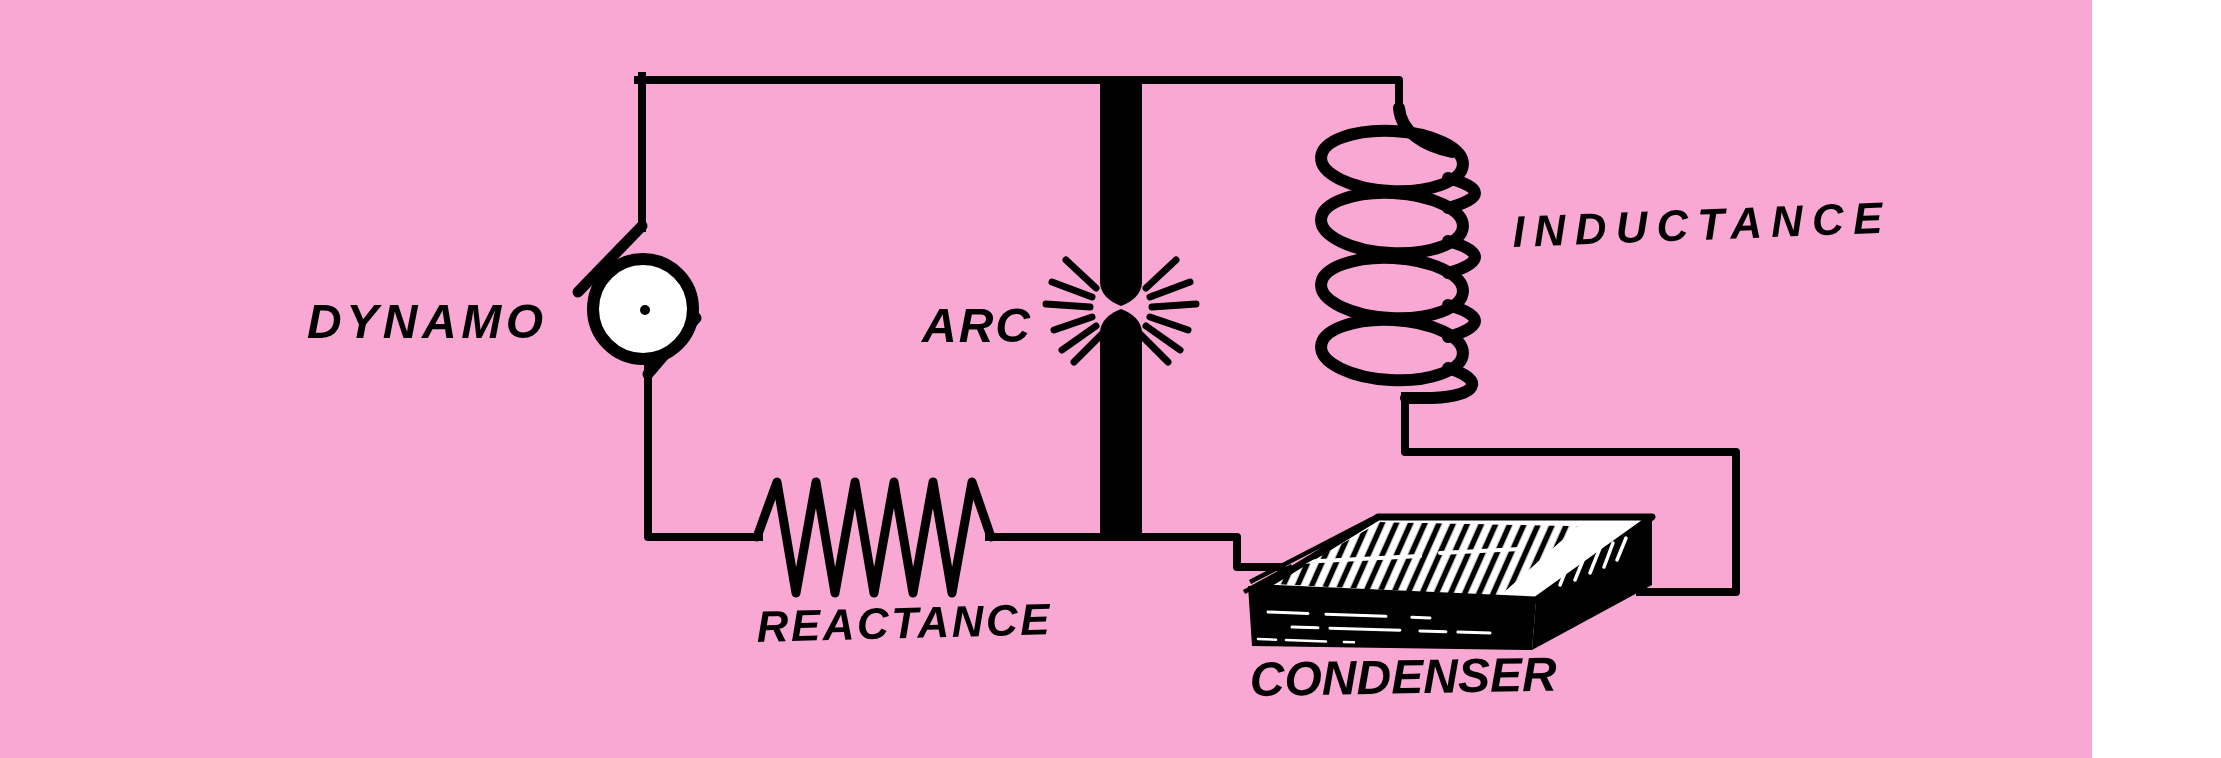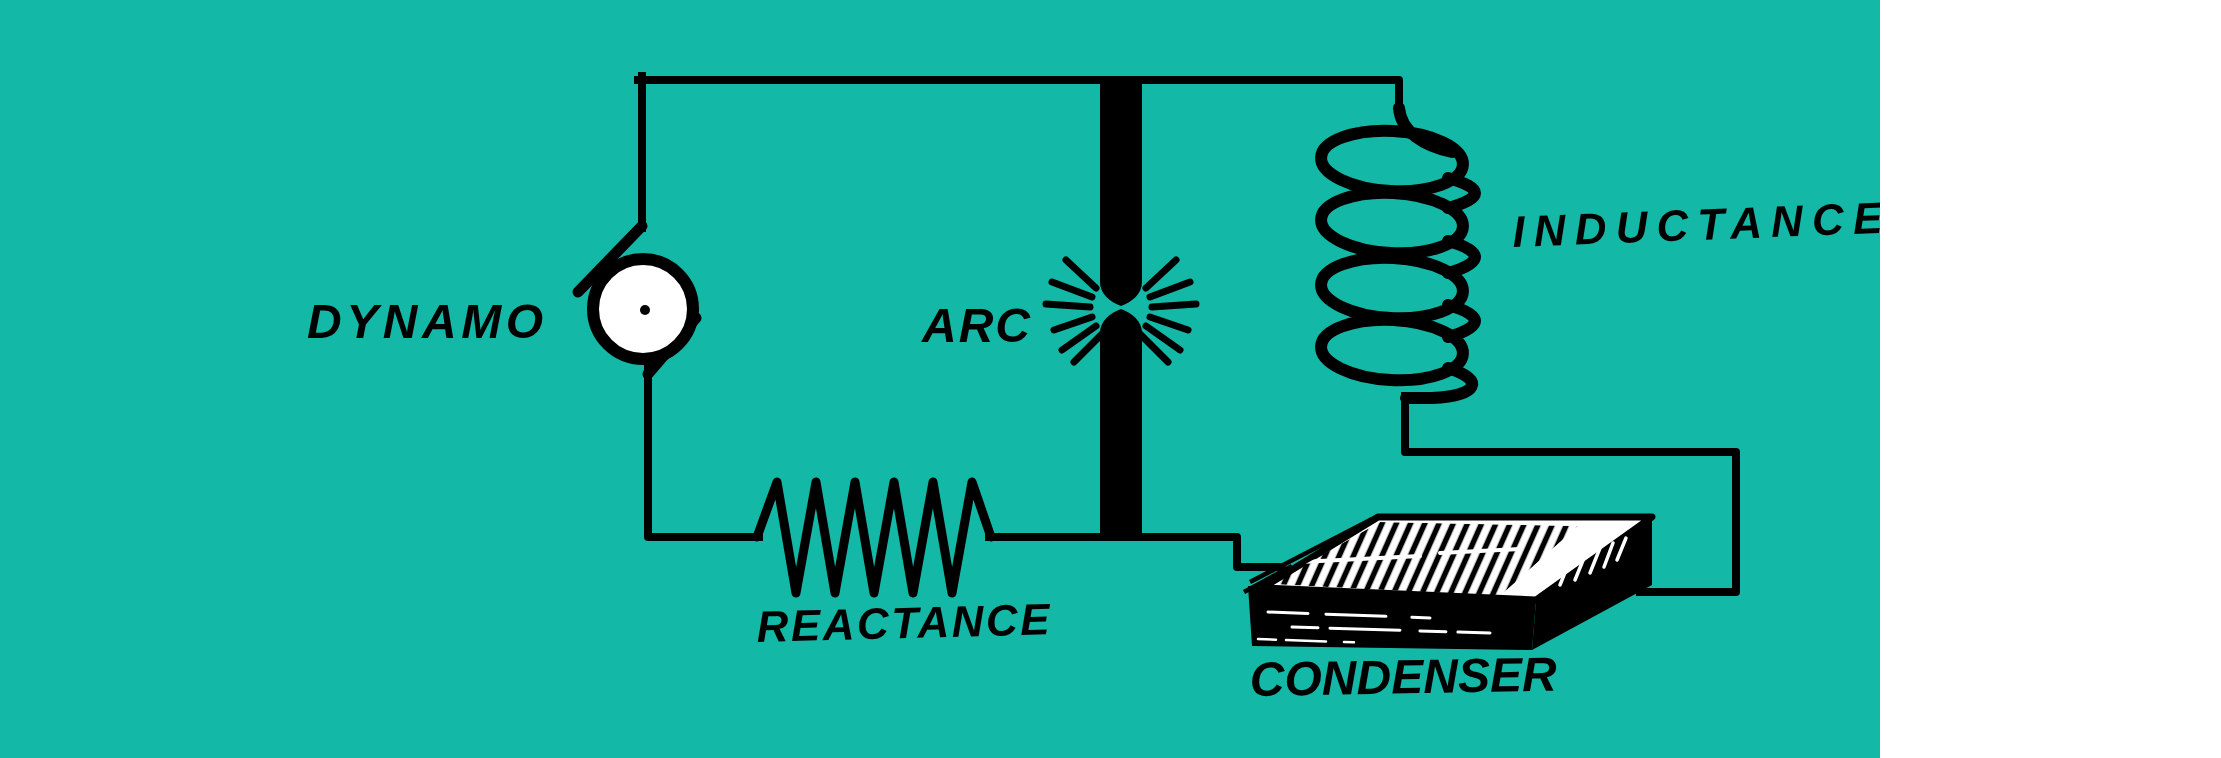--- a/index.html
+++ b/index.html
@@ -2,23 +2,23 @@
 <html><head>
 <meta charset="utf-8">
 <style>
   html, body {
     margin: 0;
     padding: 0;
     background: #ffffff;
   }
   #figure-wrap {
     position: relative;
-    width: 1880px;
+    width: 2092px;
     height: 758px;
-    background: #14b8a6;
+    background: #f9a8d4;
     overflow: hidden;
     text-align: right;
   }
   svg {
     display: block;
     width: 2221px;
     height: 758px;
   }
   .label {
     font-family: "Liberation Sans", sans-serif;

